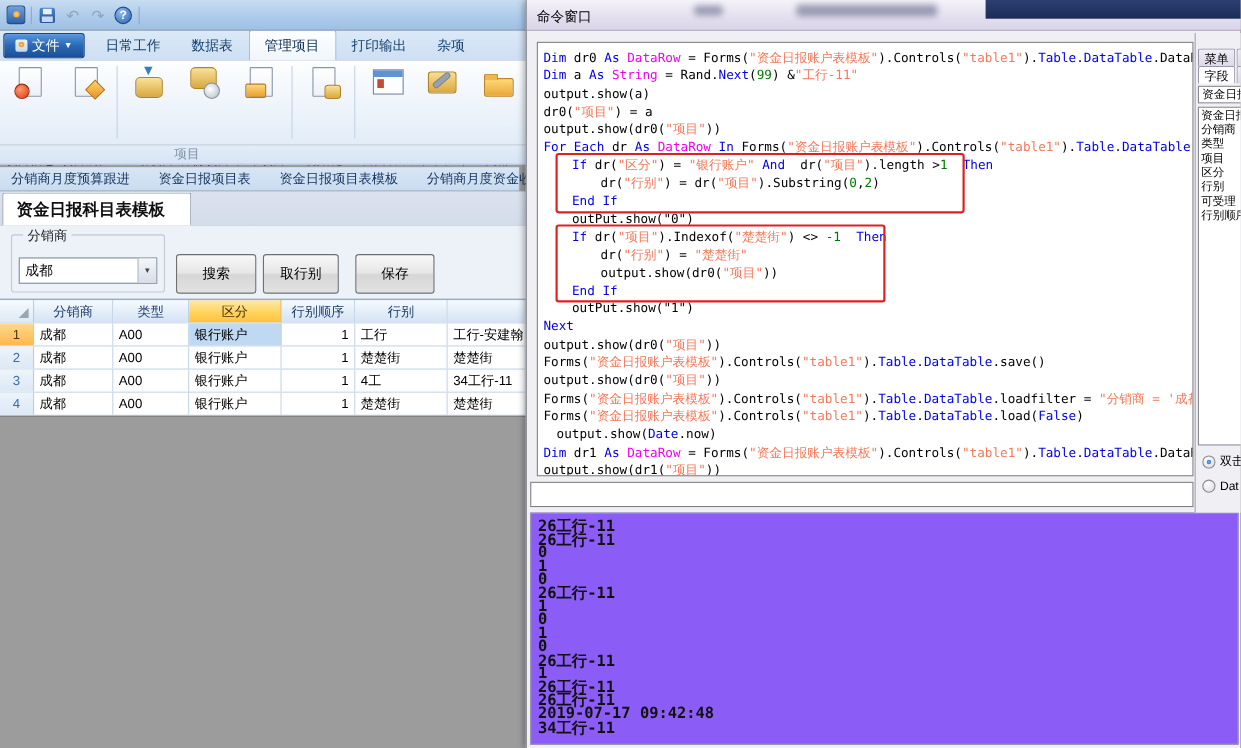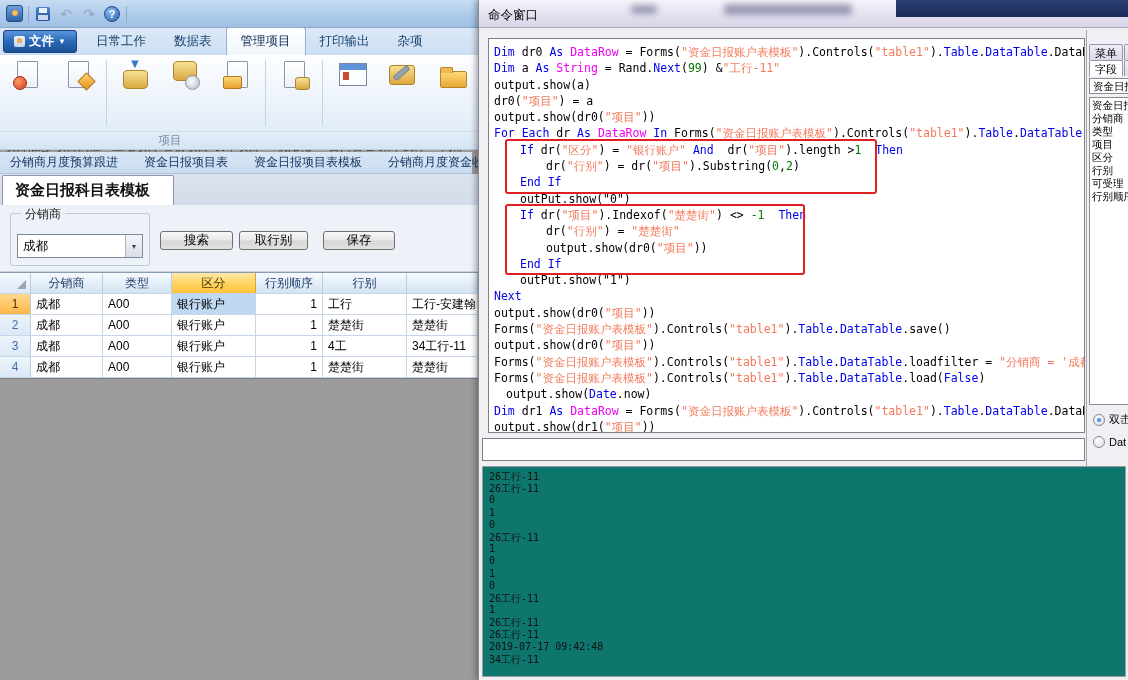--- a/index.html
+++ b/index.html
@@ -23,21 +23,21 @@
   .save-ic::after{content:"";position:absolute;left:2px;bottom:1px;width:10px;height:5px;background:#C8D8EE;}
   .undo-ic,.redo-ic{color:#93A3B8;font-size:14px;line-height:14px;}
   .help-ic{width:16px;height:16px;border-radius:50%;background:radial-gradient(circle at 35% 30%,#8CBCF0,#2D62B0);
            color:#fff;font-weight:bold;font-size:11px;display:flex;align-items:center;justify-content:center;
            border:1px solid #1E4A86;}
 
   .ribbon-tabrow{position:absolute;left:0;top:28px;width:478px;height:27px;
                  background:linear-gradient(180deg,#DCE9F7,#CCDFF2);display:flex;align-items:flex-end;}
   .file-btn{position:absolute;left:3px;top:2px;height:23px;width:74px;border-radius:3px;
             background:linear-gradient(180deg,#5A96DC 0%,#2A68B6 50%,#1B4F96 100%);
-            border:1px solid #174480;color:#fff;font-weight:bold;font-size:12.5px;
+            border:1px solid #174480;color:#fff;font-weight:normal;font-size:12.5px;
             display:flex;align-items:center;justify-content:center;gap:4px;}
   .file-glyph{width:11px;height:11px;border-radius:2px;background:linear-gradient(180deg,#EAF2FC,#C6D8EE);
               position:relative;}
   .file-glyph::after{content:"";position:absolute;left:3px;top:2px;width:5px;height:5px;border-radius:50%;
               background:radial-gradient(#FFC86A,#E07E14);}
   .file-caret{font-size:8px;}
   .rtabs{position:absolute;left:82px;top:0;height:27px;display:flex;align-items:flex-end;}
   .rtab{padding:5px 14px 5px 14px;font-size:12.5px;color:#17406E;cursor:default;}
   .rtab.active{background:linear-gradient(180deg,#FDFEFF,#F0F6FC);border:1px solid #98AECB;border-bottom:none;
                border-radius:3px 3px 0 0;color:#102E52;}
@@ -98,21 +98,21 @@
   .form-area{position:absolute;left:0;top:205px;width:478px;height:67px;background:#EDF2F9;
              border-bottom:1px solid #C8D4E4;}
   .gbox{position:absolute;left:10px;top:8px;width:140px;height:53px;border:1px solid #C2C8D4;border-radius:3px;}
   .gbox-legend{position:absolute;left:10px;top:-8px;background:#EDF2F9;padding:0 4px;font-size:12px;color:#222;}
   .combo{position:absolute;left:6px;top:20px;width:126px;height:24px;background:#fff;
          border:1px solid #7A8A9A;display:flex;align-items:center;}
   .combo-val{flex:1;padding-left:5px;font-size:12.5px;}
   .combo-btn{width:17px;height:22px;background:linear-gradient(180deg,#F4F6F9,#D8DEE8);
              border-left:1px solid #AAB4C2;display:flex;align-items:center;justify-content:center;
              font-size:7px;color:#444;}
-  .fbtn{position:absolute;top:26px;height:19px;background:linear-gradient(180deg,#F8F8F8 0%,#E6E6E6 48%,#D6D6D6 52%,#E2E2E2 100%);
+  .fbtn{position:absolute;top:26px;height:36px;background:linear-gradient(180deg,#F8F8F8 0%,#E6E6E6 48%,#D6D6D6 52%,#E2E2E2 100%);
         border:1px solid #707070;border-radius:3px;font-size:12.5px;display:flex;align-items:center;justify-content:center;}
   .fbtn.b0{left:160px;width:73px;} .fbtn.b1{left:239px;width:69px;} .fbtn.b2{left:323px;width:72px;}
 
   
   .grid{position:absolute;left:0;top:272px;width:478px;border-top:1px solid #8A9BB0;background:#fff;font-size:12px;}
   .grow{display:flex;height:21px;border-bottom:1px solid #C6D6E8;}
   .grow.hdr{height:21px;}
   .gc{border-right:1px solid #C6D6E8;overflow:hidden;white-space:nowrap;display:flex;align-items:center;
       padding:0 5px;}
   .hdrc{justify-content:center;color:#1F3D6B;
@@ -146,23 +146,23 @@
                border:1px solid #808080;overflow:hidden;
                font-family:"DejaVu Sans Mono",monospace;font-size:11.5px;padding-top:6px;}
   .cl{height:16.3px;white-space:pre;}
   .tk-k{color:#0000E8;} .tk-t{color:#F000F0;} .tk-s{color:#F4795B;} .tk-n{color:#007800;} .tk-p{color:#000;}
   .red-box{position:absolute;border:2px solid #E02020;border-radius:3px;pointer-events:none;}
   .rb1{left:16px;top:100px;width:372px;height:55px;}
   .rb2{left:16px;top:165px;width:300px;height:71px;}
 
   .cmd-input{position:absolute;left:3px;top:438px;width:603px;height:23px;background:#fff;
              border:1px solid #808080;font-family:"DejaVu Sans Mono",monospace;font-size:12px;padding:2px 4px;outline:none;}
-  .output{position:absolute;left:3px;top:466px;width:644px;height:211px;background:#0f766e;
+  .output{position:absolute;left:3px;top:466px;width:644px;height:211px;background:#8b5cf6;
           border:1px solid #9A9AA2;padding:3px 6px;font-family:"DejaVu Sans Mono",monospace;
-          font-size:10px;color:#111;overflow:hidden;}
+          font-size:14px;color:#111;overflow:hidden;font-weight:bold;}
   .ol{height:12.2px;white-space:pre;}
 
   
   .side-panel{position:absolute;left:607px;top:30px;width:60px;height:436px;background:#F0EFF4;
               border-left:1px solid #A6A2B6;overflow:hidden;}
   .sp-tabrow{position:absolute;left:2px;display:flex;gap:1px;}
   .tr1{top:14px;} .tr2{top:30px;}
   .sp-tab{height:16px;padding:1px 5px;font-size:11px;border:1px solid #9A96AA;border-bottom:none;
           background:linear-gradient(180deg,#EFEDF5,#DDD9E8);border-radius:2px 2px 0 0;white-space:nowrap;}
   .sp-tab.active{background:#FFFFFF;}

